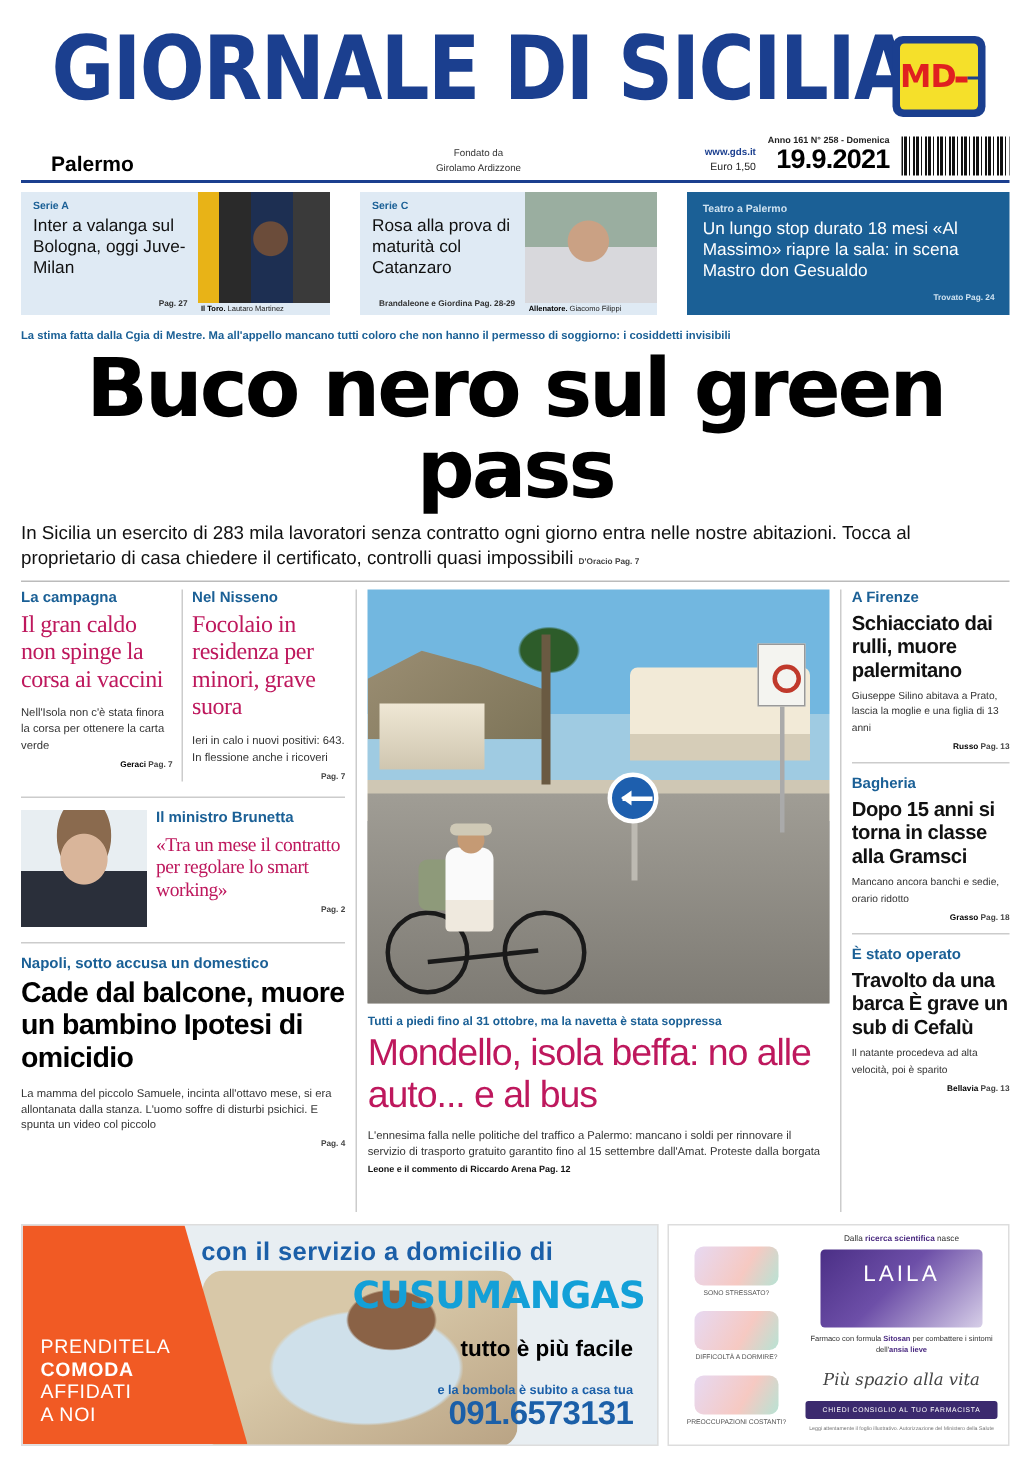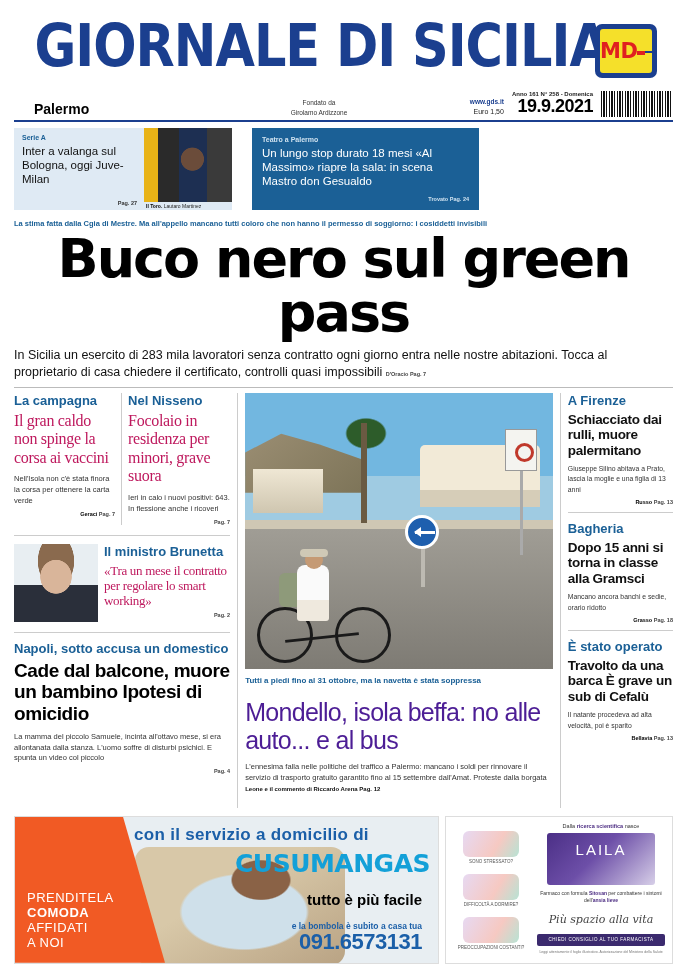--- a/index.html
+++ b/index.html
@@ -134,21 +134,21 @@
   
   .grid { display: flex; margin-top: 5px; gap: 0; height: 415px; }
   .col-left { width: 230px; padding-right: 7px; border-right: 1px solid #ccc; }
   .col-center { width: 330px; padding: 0 7px; }
   .col-right { width: 116px; padding-left: 7px; border-left: 1px solid #ccc; }
 
   .two-up { display: flex; gap: 0; }
   .sub-col { width: 50%; }
   .sub-col:first-child { padding-right: 6px; border-right: 1px solid #ccc; }
   .sub-col:last-child { padding-left: 6px; }
-  .kicker { font-size: 13px; font-weight: 700; color: #1b6096; margin-bottom: 4px; }
+  .kicker { font-size: 10px; font-weight: 700; color: #1b6096; margin-bottom: 4px; }
   .h-light { font-size: 16px; line-height: 1.16; font-weight: 400; color: #be185d; letter-spacing: -0.3px; font-family: Liberation Serif, serif; }
   .h-bold { font-size: 18px; line-height: 1.12; font-weight: 700; color: #000; letter-spacing: -0.4px; }
   .body-txt { font-size: 7.5px; line-height: 1.45; color: #333; margin-top: 7px; }
   .ref-line { font-size: 5.5px; font-weight: 700; color: #444; text-align: right; margin-top: 4px; }
   .ref-line .nm { color: #000; }
 
   .brunetta { display: flex; gap: 6px; margin-top: 10px; padding-top: 8px; border-top: 1px solid #ccc; }
   .brunetta-photo {
     width: 84px; height: 78px;
     background:
@@ -245,22 +245,22 @@
     position: absolute; left: 90px; bottom: 6px; width: 56px; height: 56px;
     border: 3px solid #1a1a1a; border-radius: 50%;
   }
   .mp-frame {
     position: absolute; left: 40px; bottom: 30px; width: 74px; height: 3px;
     background: #1a1a1a; transform: rotate(-6deg);
   }
 
   .mond-kicker { font-size: 8px; font-weight: 700; color: #1b6096; margin-top: 7px; }
   .mond-head {
-    font-size: 25px; line-height: 1.12; color: #4c1d95; font-weight: 400;
-    letter-spacing: -0.7px; margin-top: 13px;
+    font-size: 25px; line-height: 1.12; color: #be185d; font-weight: 400;
+    letter-spacing: -0.7px; margin-top: 3px;
   }
   .mond-body { font-size: 7.5px; line-height: 1.5; color: #333; margin-top: 7px; }
   .mond-body .credit { font-weight: 700; color: #111; font-size: 6px; }
 
   
   .r-item { padding-bottom: 7px; }
   .r-item + .r-item { border-top: 1px solid #ccc; padding-top: 8px; }
   .r-head-light { font-size: 13.5px; line-height: 1.15; font-weight: 700; color: #111; letter-spacing: -0.3px; }
   .r-body { font-size: 6.8px; line-height: 1.5; color: #333; margin-top: 6px; }
 
@@ -385,20 +385,33 @@
         <div class="t-credit">Pag. 27</div>
       </div>
       <div class="t-photo">
         <div class="photo-lautaro"></div>
         <div class="cap">
           <b>Il Toro.</b><span> Lautaro Martinez</span>
         </div>
       </div>
     </div>
 
+    <div class="teaser t2">
+      <div class="t-txt">
+        <div class="t-kicker">Serie C</div>
+        <div class="t-head">Rosa alla prova di maturità col Catanzaro</div>
+        <div class="t-credit">Brandaleone e Giordina Pag. 28-29</div>
+      </div>
+      <div class="t-photo">
+        <div class="photo-coach"></div>
+        <div class="cap">
+          <b>Allenatore.</b><span> Giacomo Filippi</span>
+        </div>
+      </div>
+    </div>
 
     <div class="teaser t3">
       <div class="t-txt">
         <div class="t-kicker">Teatro a Palermo</div>
         <div class="t-head">Un lungo stop durato 18 mesi «Al Massimo» riapre la sala: in scena Mastro don Gesualdo</div>
         <div class="t-credit">Trovato Pag. 24</div>
       </div>
     </div>
 
   </div>

